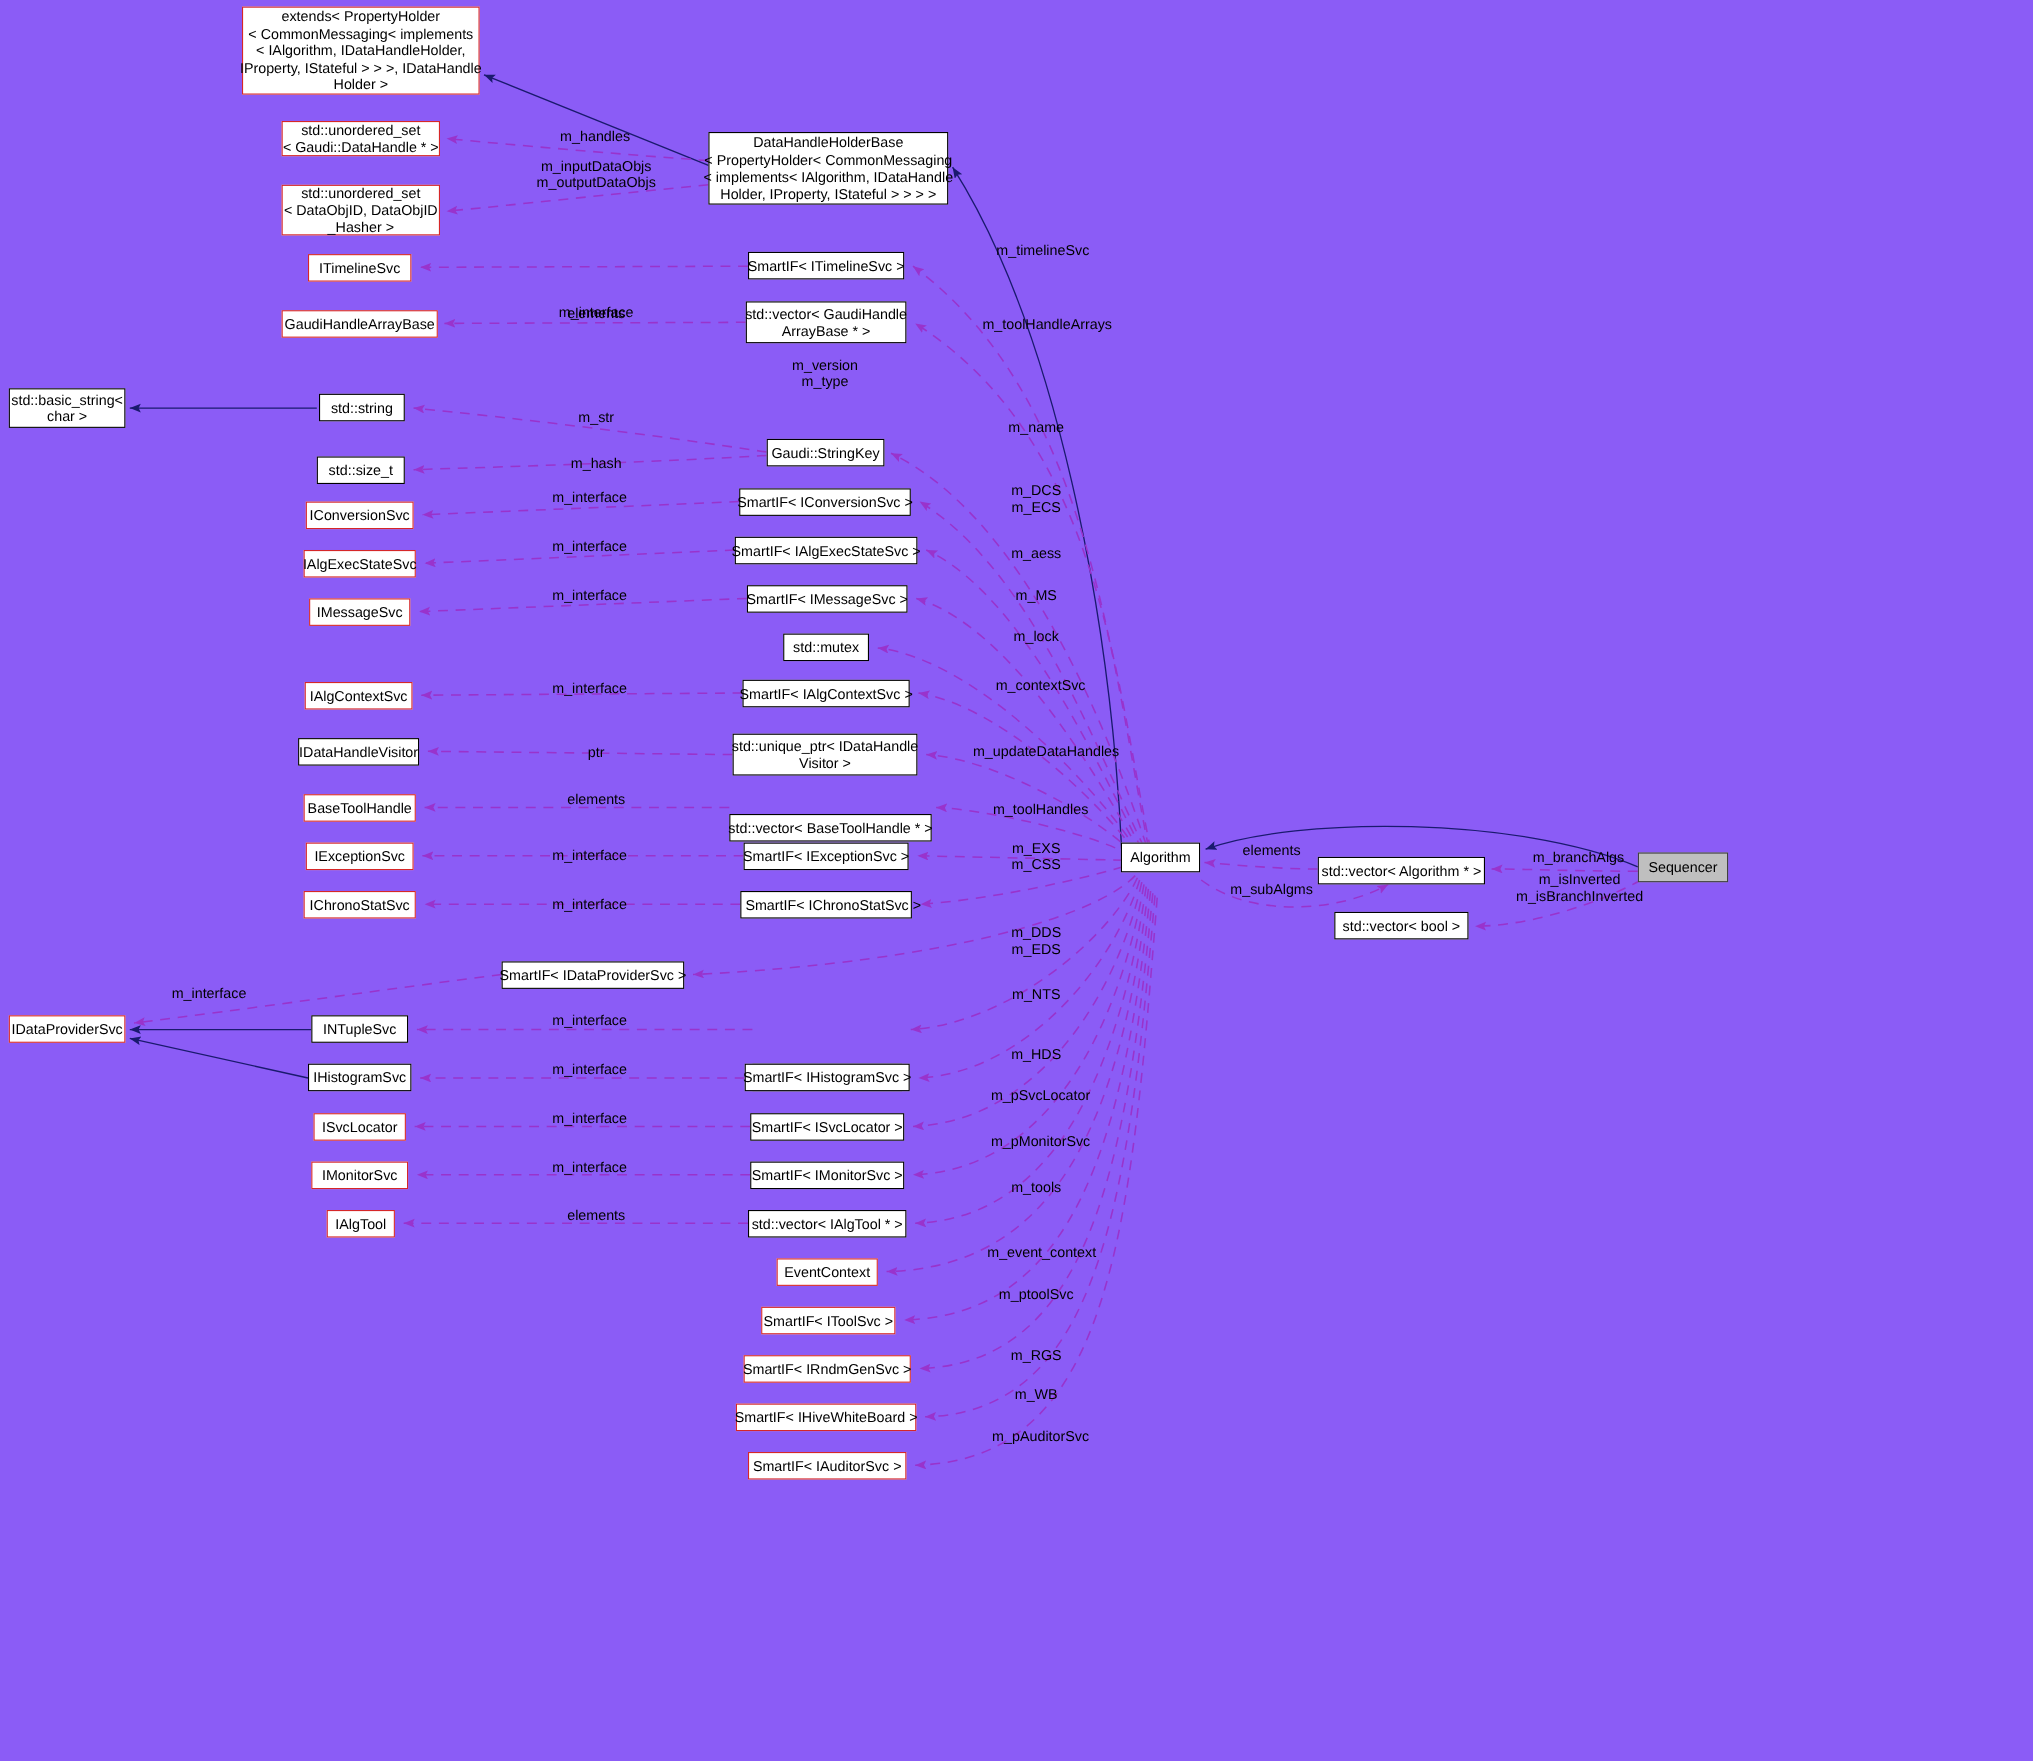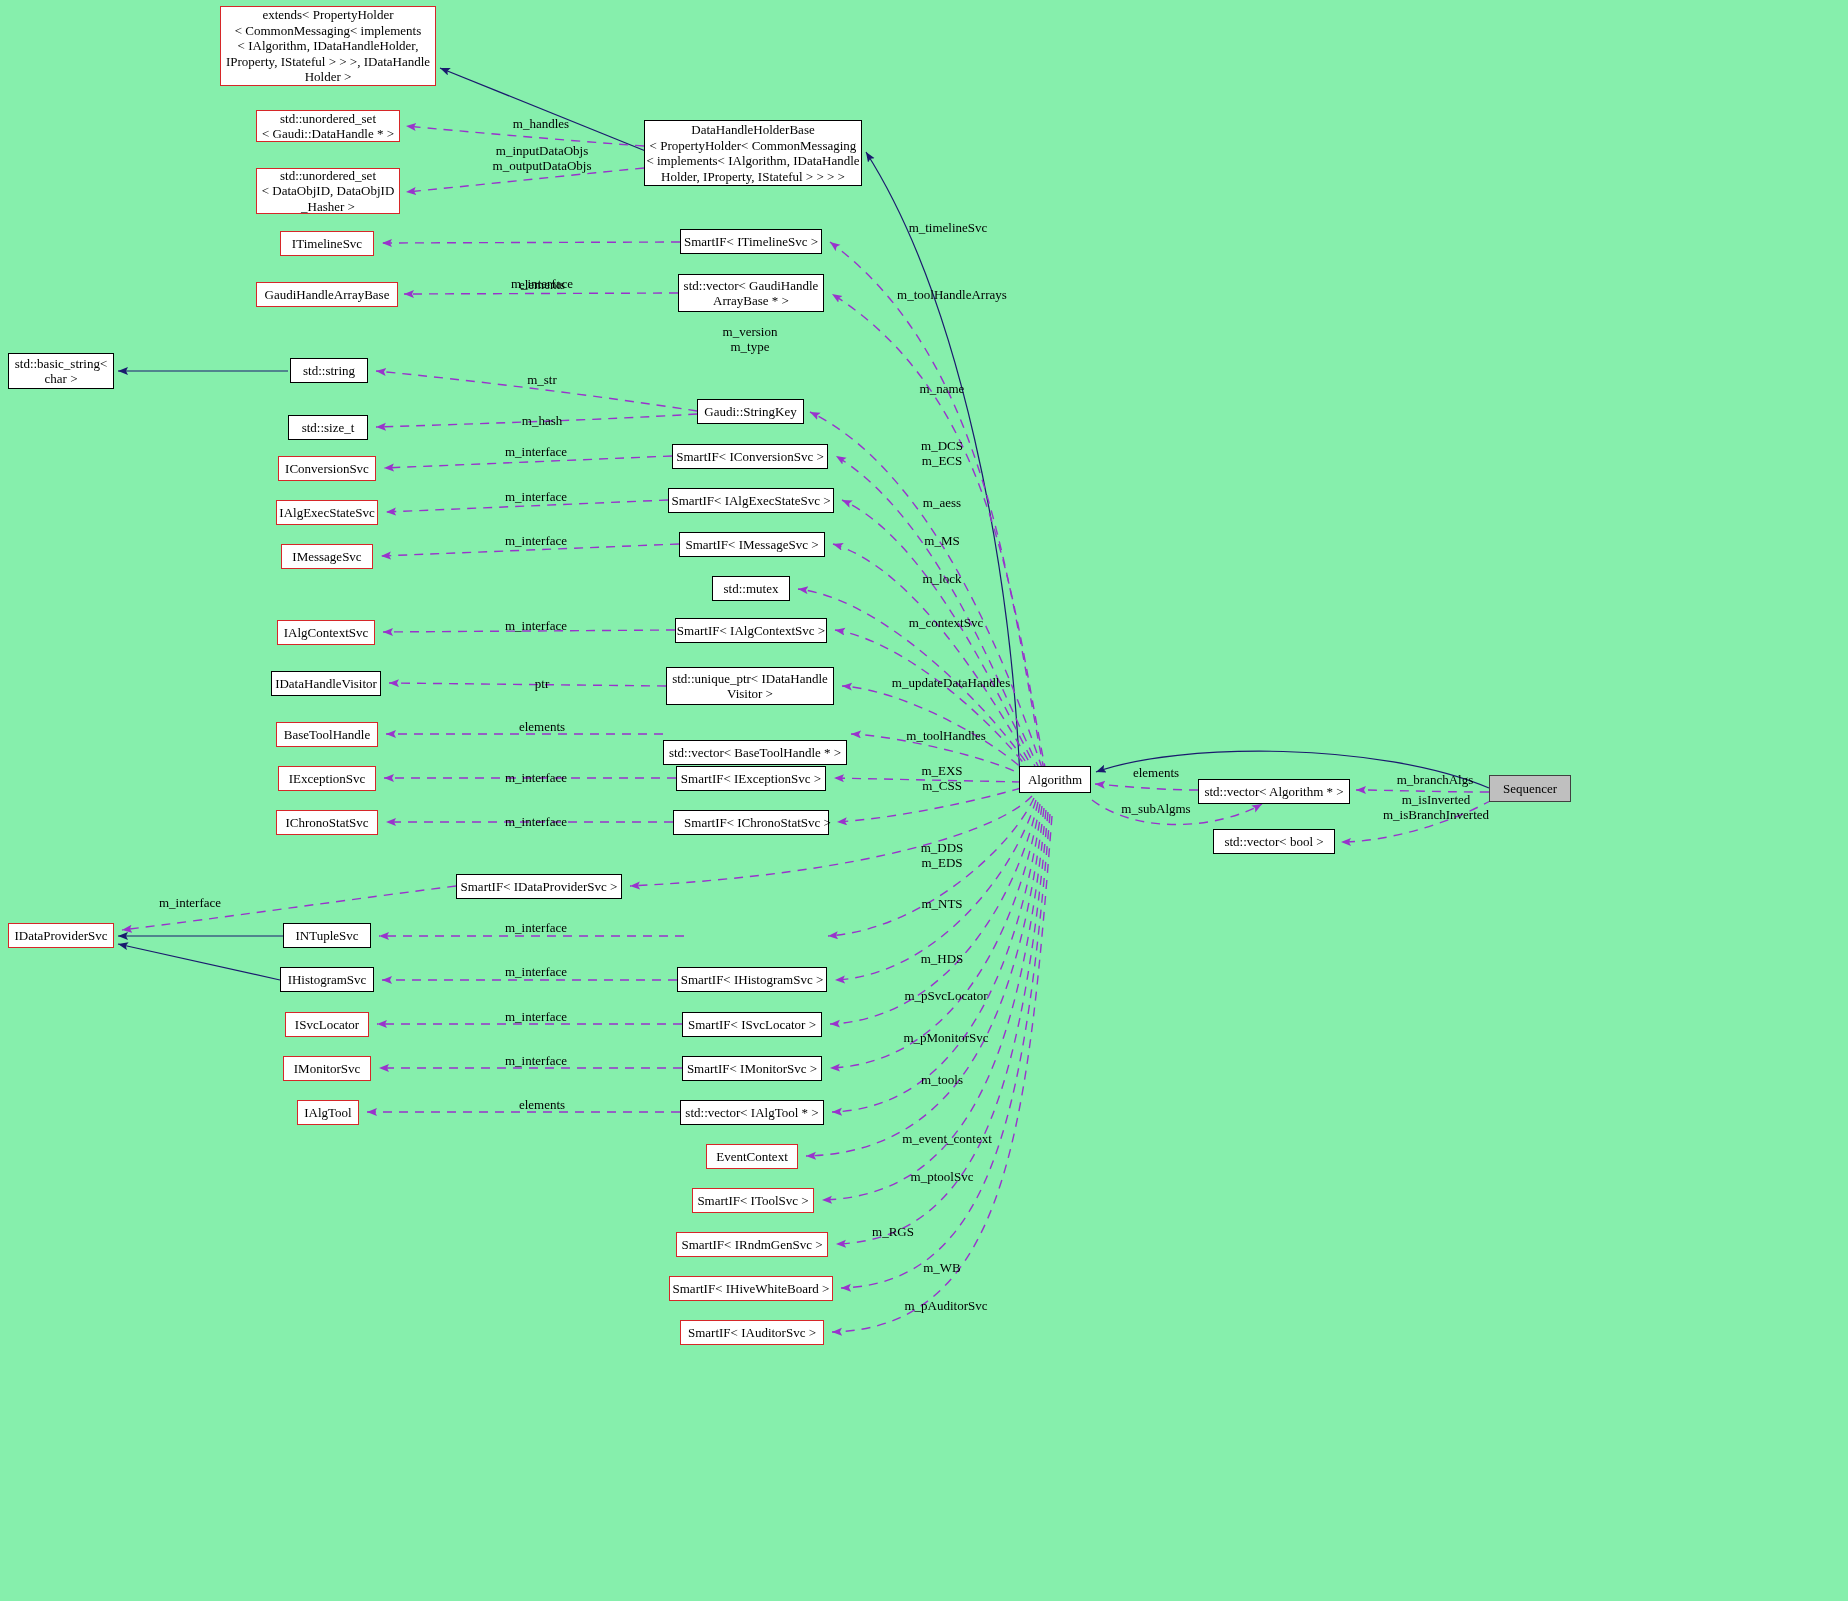--- a/index.html
+++ b/index.html
@@ -4,22 +4,22 @@
 <style>
   html, body {
     margin: 0;
     padding: 0;
     background: #ffffff;
   }
   #canvas {
     position: relative;
     width: 1848px;
     height: 1601px;
-    background: #86efac;
-    font-family: Liberation Serif, serif;
+    background: #8b5cf6;
+    font-family: Liberation Sans, sans-serif;
     overflow: hidden;
   }
   svg.edges {
     position: absolute;
     left: 0; top: 0;
     width: 1848px;
     height: 1601px;
     pointer-events: none;
   }
   .node {
@@ -242,21 +242,21 @@
   <div class="edge-label" style="left:887px;top:951px;width:110px;">m_HDS</div>
   <div class="edge-label" style="left:456px;top:964px;width:160px;">m_interface</div>
   <div class="edge-label" style="left:878px;top:988px;width:136px;">m_pSvcLocator</div>
   <div class="edge-label" style="left:456px;top:1009px;width:160px;">m_interface</div>
   <div class="edge-label" style="left:878px;top:1030px;width:136px;">m_pMonitorSvc</div>
   <div class="edge-label" style="left:456px;top:1053px;width:160px;">m_interface</div>
   <div class="edge-label" style="left:887px;top:1072px;width:110px;">m_tools</div>
   <div class="edge-label" style="left:462px;top:1097px;width:160px;">elements</div>
   <div class="edge-label" style="left:872px;top:1131px;width:150px;">m_event_context</div>
   <div class="edge-label" style="left:882px;top:1169px;width:120px;">m_ptoolSvc</div>
-  <div class="edge-label" style="left:838px;top:1224px;width:110px;">m_RGS</div>
+  <div class="edge-label" style="left:887px;top:1224px;width:110px;">m_RGS</div>
   <div class="edge-label" style="left:887px;top:1260px;width:110px;">m_WB</div>
   <div class="edge-label" style="left:878px;top:1298px;width:136px;">m_pAuditorSvc</div>
   <div class="edge-label" style="left:1106px;top:765px;width:100px;">elements</div>
   <div class="edge-label" style="left:1098px;top:801px;width:116px;">m_subAlgms</div>
   <div class="edge-label" style="left:1370px;top:772px;width:130px;">m_branchAlgs</div>
   <div class="edge-label" style="left:1360px;top:792px;width:152px;">m_isInverted
 m_isBranchInverted</div>
 
 </div>
 

